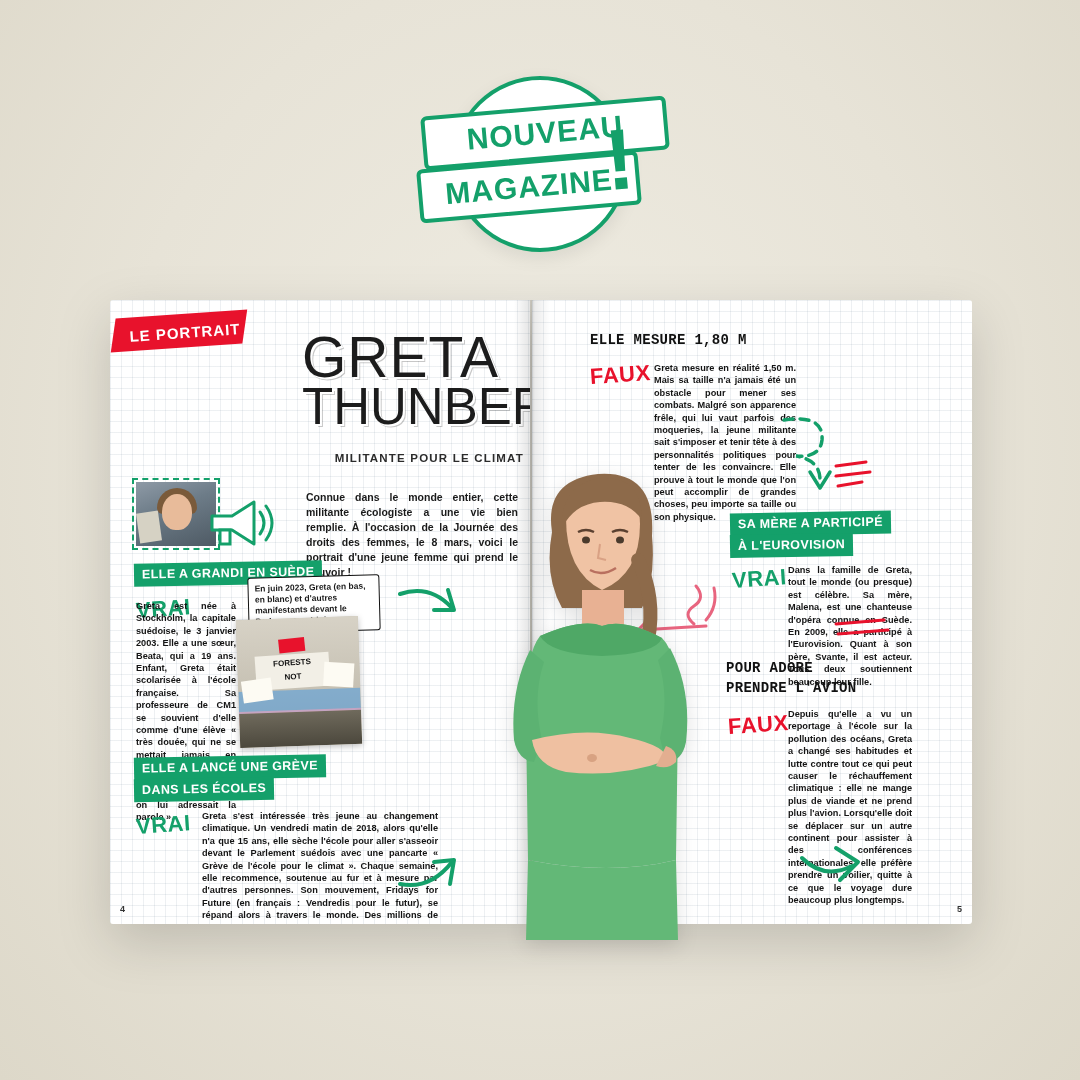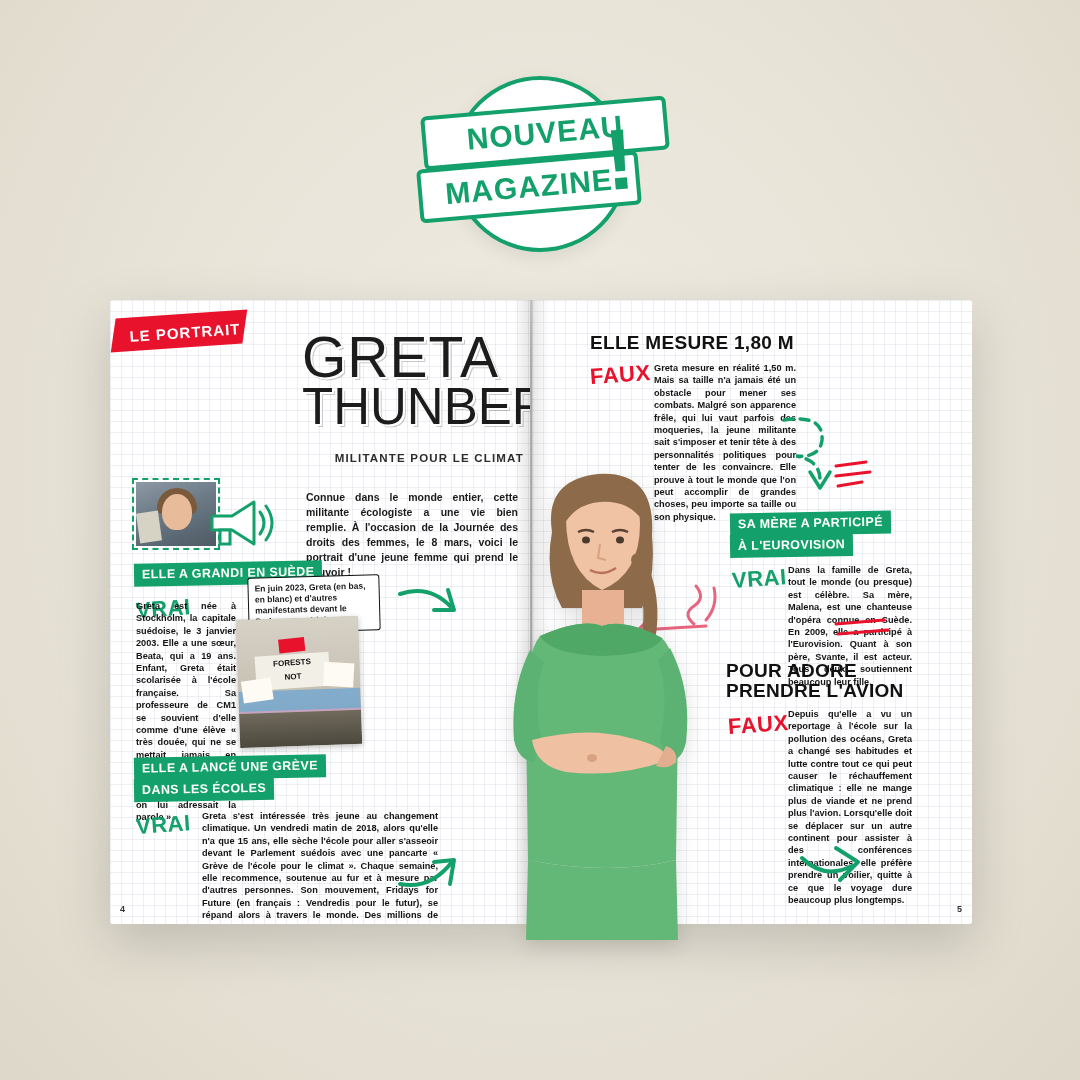--- a/index.html
+++ b/index.html
@@ -154,21 +154,21 @@
   .faux{color:#e8122c;}
 
   
   .bodytxt{
     position:absolute;font-size:9.2px;line-height:12.4px;color:#141414;
     text-align:justify;font-weight:bold;
   }
 
   
   .rhead{
-    position:absolute;font-weight:bold;font-size:19px;color:#111;letter-spacing:.3px;
+    position:absolute;font-weight:bold;font-size:14px;color:#111;letter-spacing:.3px;font-family:Liberation Mono, monospace;
   }
 
   
   .pgnum{position:absolute;bottom:10px;font-size:9px;color:#333;font-weight:bold;}
 
   
   .doodle{position:absolute;pointer-events:none;}
 
   
   .greta-fig{

